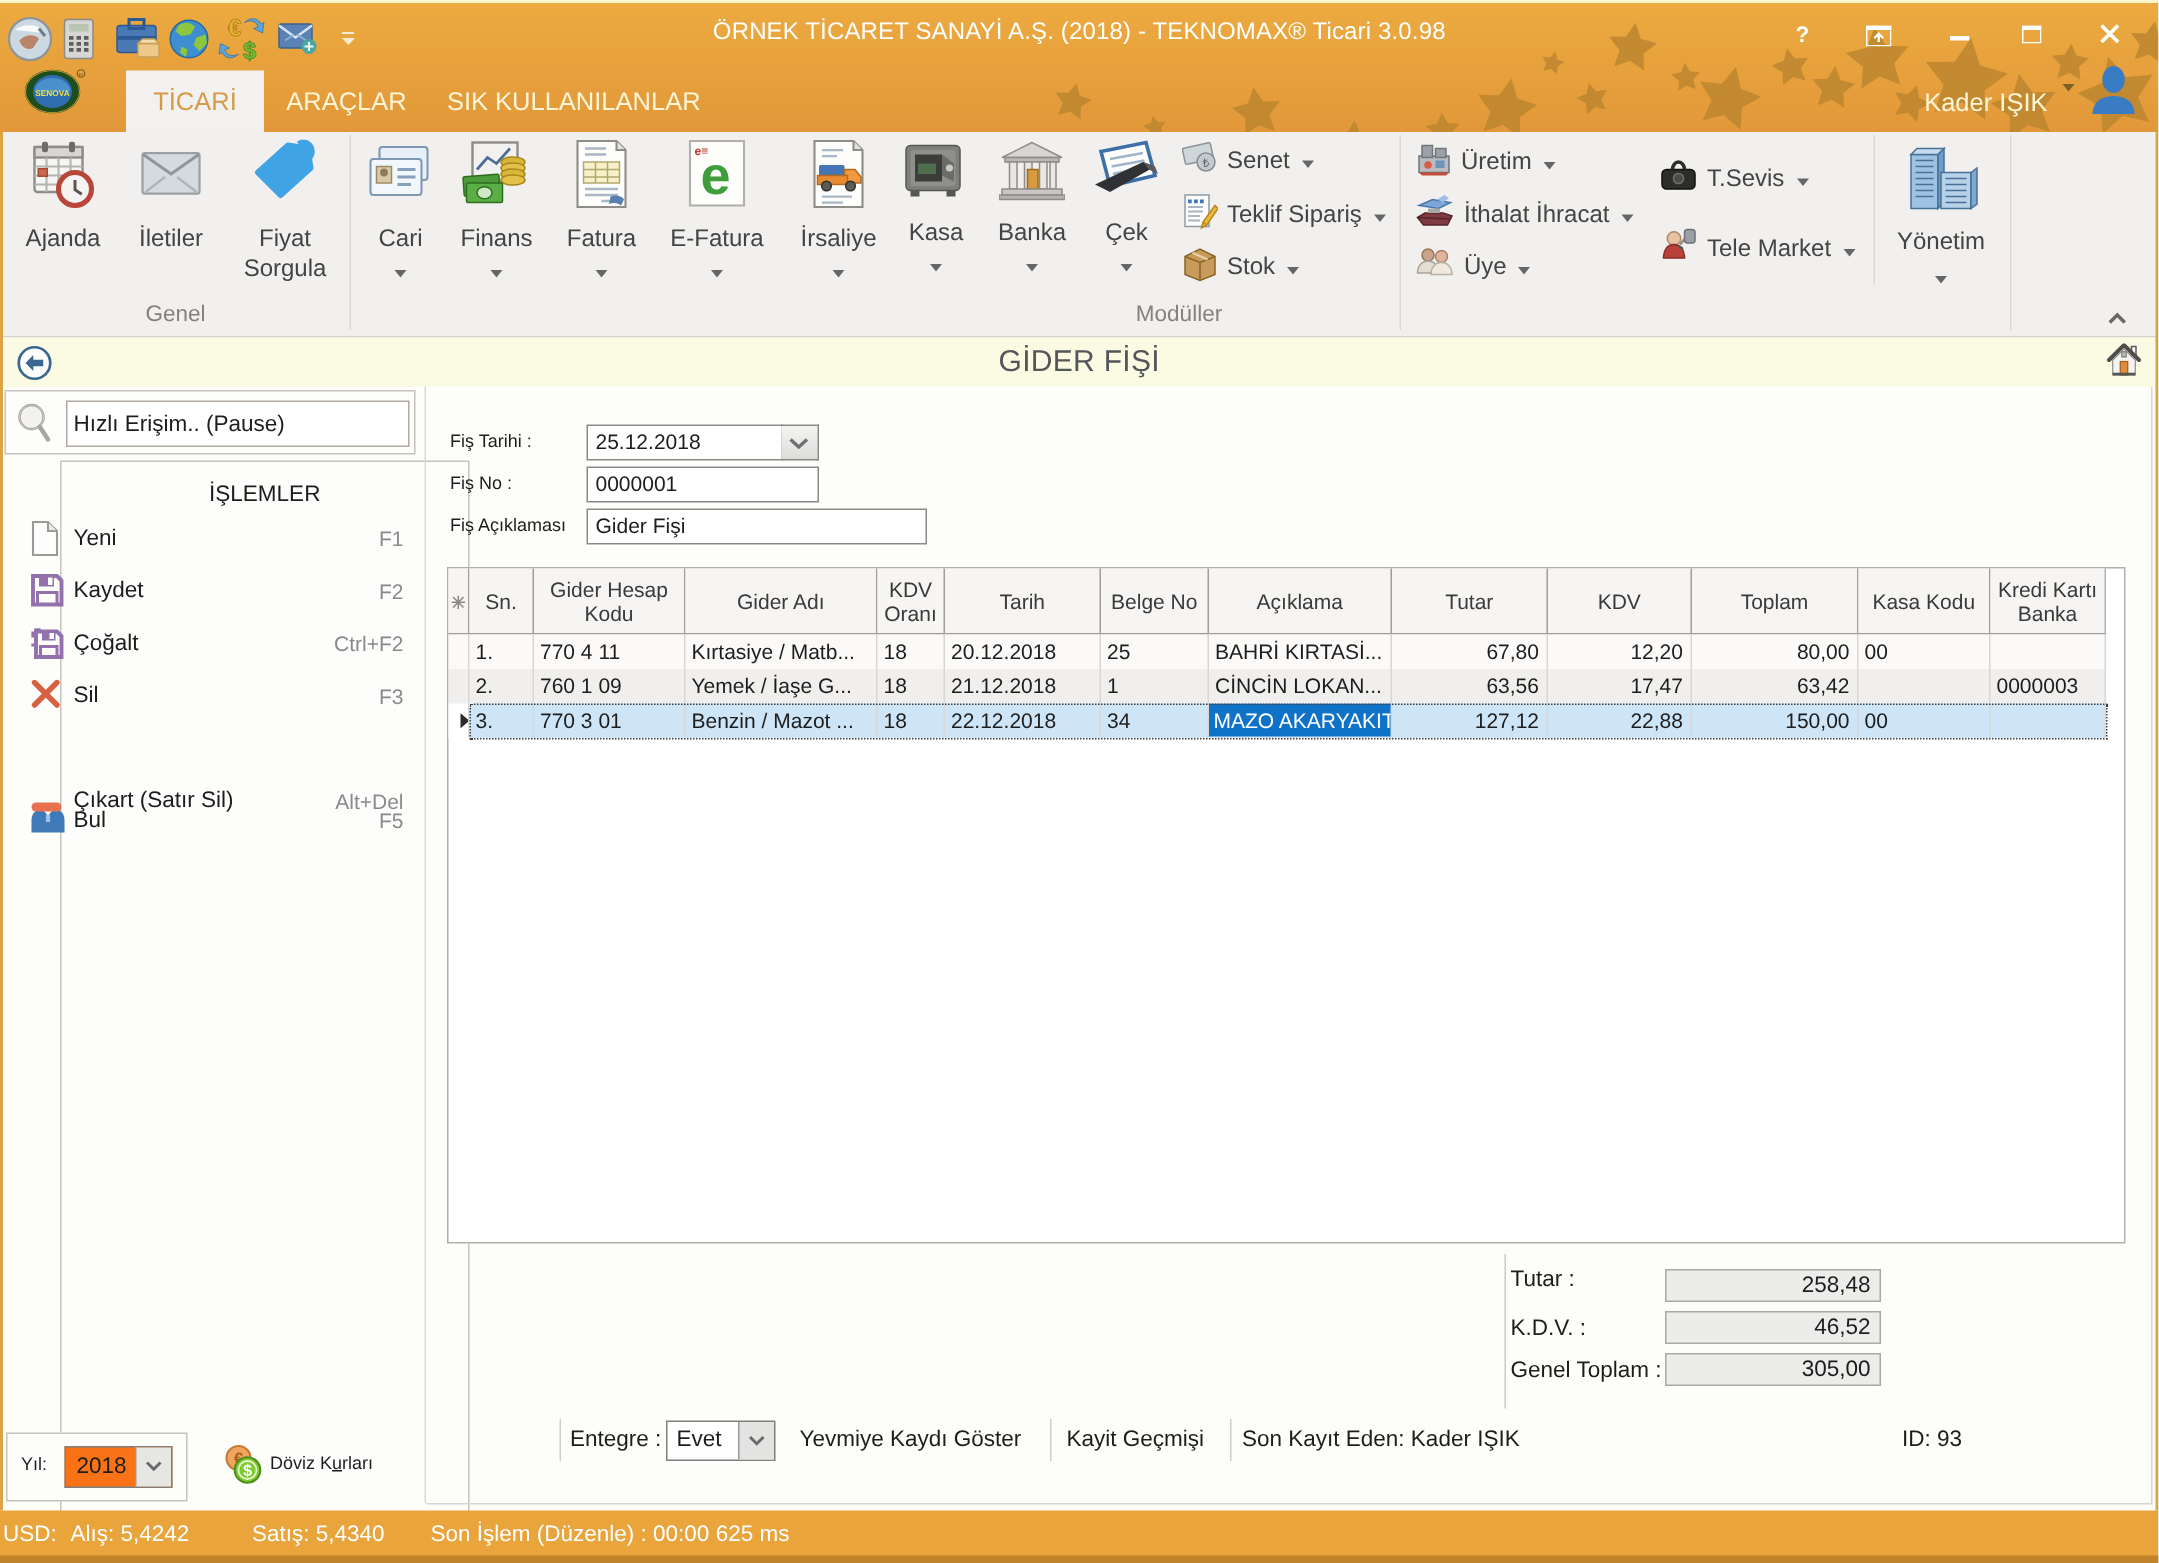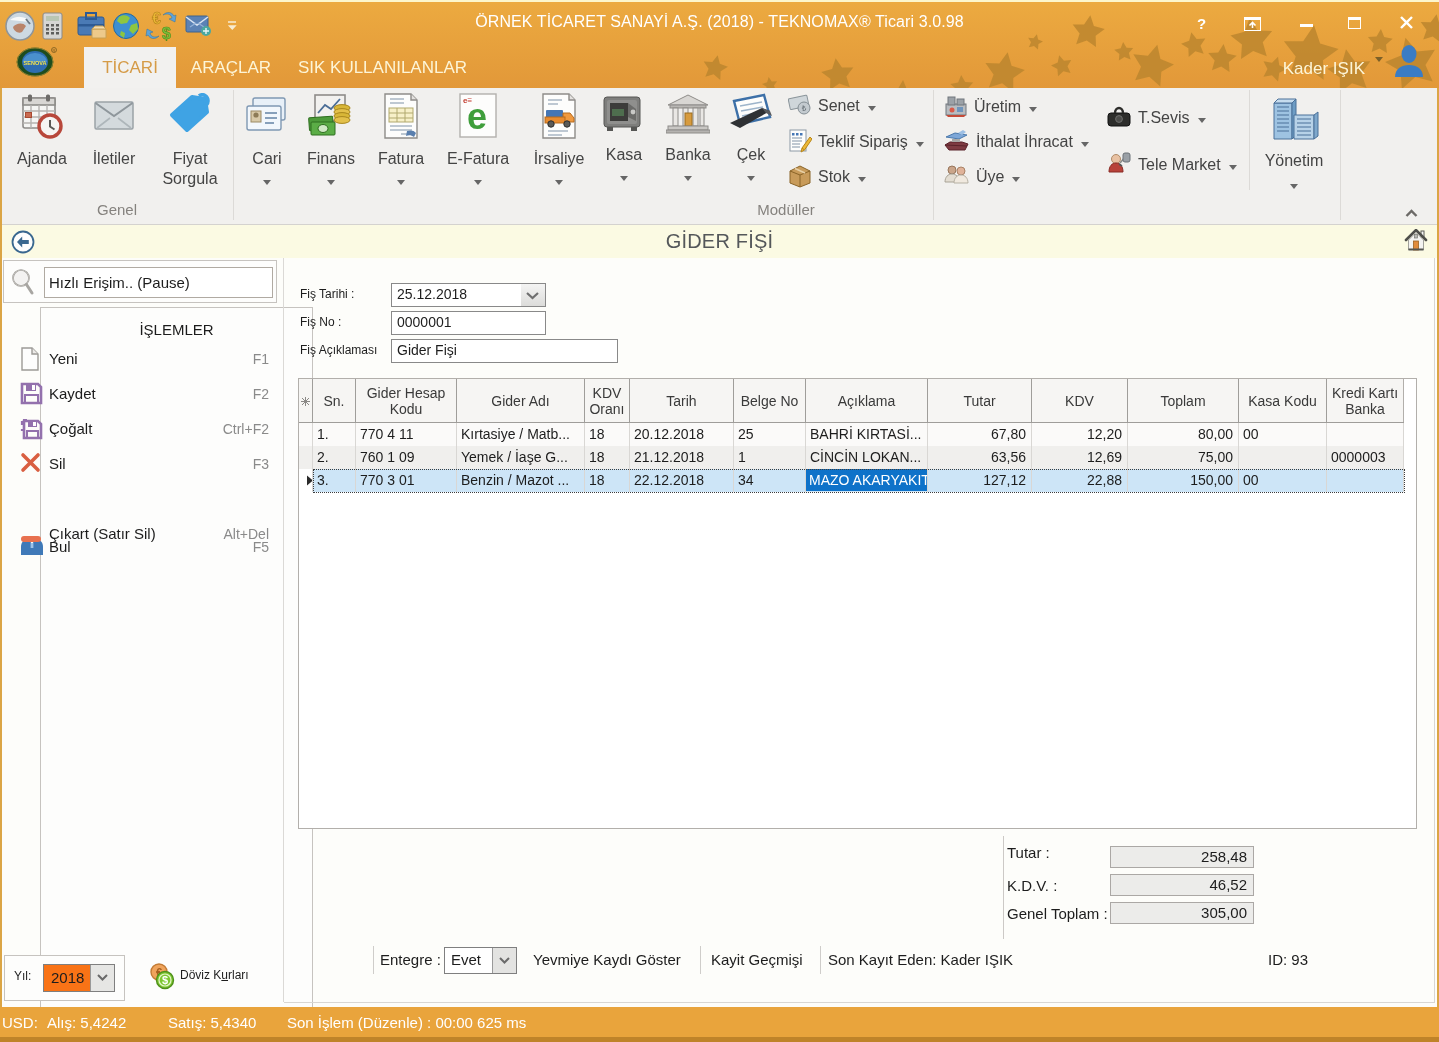--- a/index.html
+++ b/index.html
@@ -615,22 +615,22 @@
     <div class="grow" style="position:absolute;left:0;top:67px;width:1105px;height:23px;background:#f0efed;">
       <div class="cell" style="left:0;width:14px;height:23px;"></div>
       <div class="cell" style="left:14px;width:43px;height:23px;">2.</div>
       <div class="cell" style="left:57px;width:101px;height:23px;">760 1 09</div>
       <div class="cell" style="left:158px;width:128px;height:23px;">Yemek / İaşe G...</div>
       <div class="cell" style="left:286px;width:45px;height:23px;">18</div>
       <div class="cell" style="left:331px;width:104px;height:23px;">21.12.2018</div>
       <div class="cell" style="left:435px;width:72px;height:23px;">1</div>
       <div class="cell" style="left:507px;width:122px;height:23px;">CİNCİN LOKAN...</div>
       <div class="cell num" style="left:629px;width:104px;height:23px;">63,56</div>
-      <div class="cell num" style="left:733px;width:96px;height:23px;">12,69</div>
-      <div class="cell num" style="left:829px;width:111px;height:23px;">75,00</div>
+      <div class="cell num" style="left:733px;width:96px;height:23px;">17,47</div>
+      <div class="cell num" style="left:829px;width:111px;height:23px;">63,42</div>
       <div class="cell" style="left:940px;width:88px;height:23px;"></div>
       <div class="cell" style="left:1028px;width:77px;height:23px;">0000003</div>
     </div>
     <div class="grow" style="position:absolute;left:0;top:90px;width:1105px;height:23px;background:#cde5f7;">
       <div class="cell" style="left:0;width:14px;height:23px;background:#fff;"><svg width="8" height="11" viewBox="0 0 8 11" style="margin:6px 0 0 3px;">
             <path d="M1 0.5l6 5-6 5z" fill="#2b2b2b"></path>
           </svg></div>
       <div class="cell" style="left:14px;width:43px;height:23px;">3.</div>
       <div class="cell" style="left:57px;width:101px;height:23px;">770 3 01</div>
       <div class="cell" style="left:158px;width:128px;height:23px;">Benzin / Mazot ...</div>

